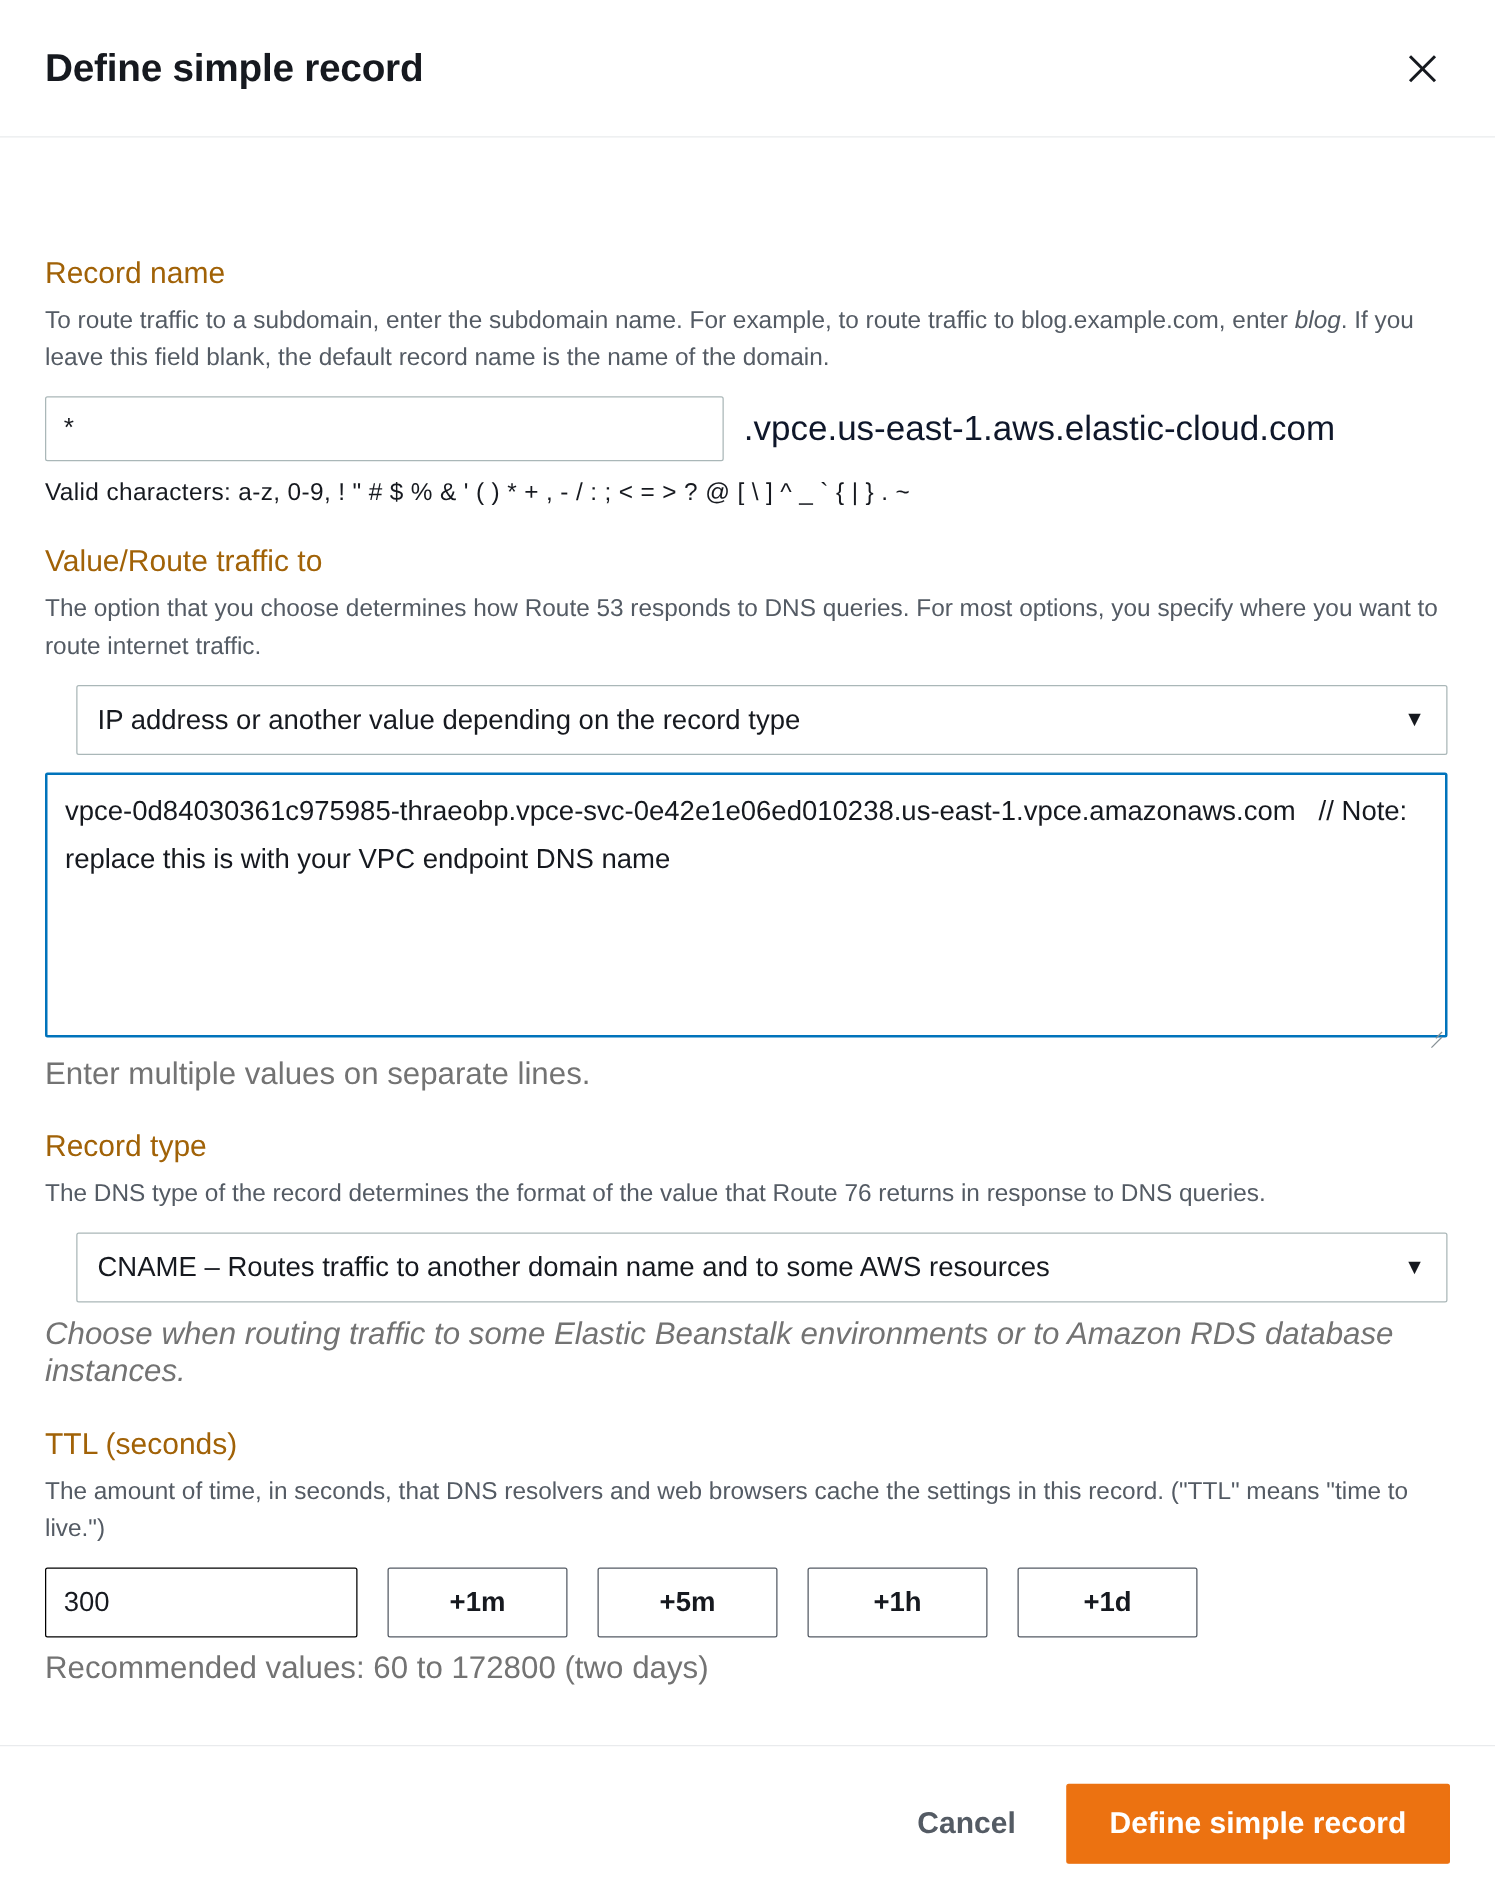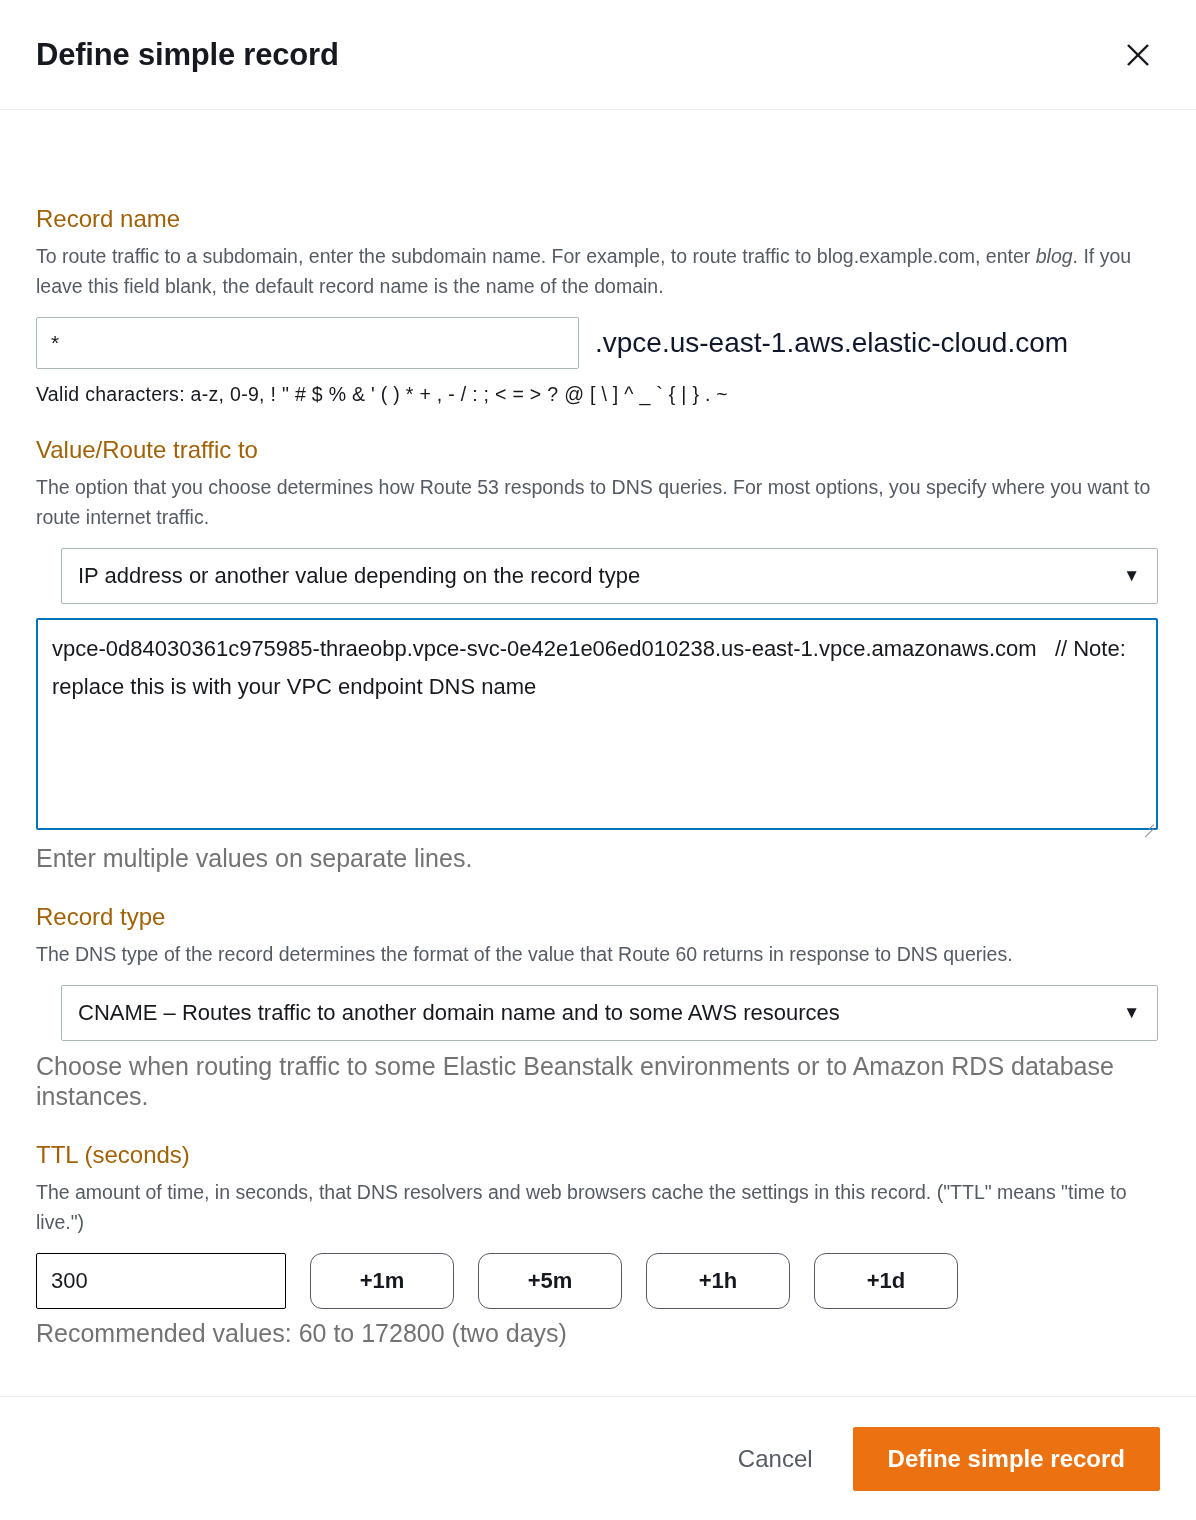--- a/index.html
+++ b/index.html
@@ -186,21 +186,21 @@
     font-size: 22px;
     font-family: "Liberation Sans", sans-serif;
     color: #16191f;
     outline: none;
     background: #fff;
   }
   .ttl-btn {
     width: 144px;
     height: 56px;
     border: 1px solid #545b64;
-    border-radius: 12px;
+    border-radius: 2px;
     background: #fff;
     font-size: 22px;
     font-weight: bold;
     color: #16191f;
     cursor: pointer;
     font-family: "Liberation Sans", sans-serif;
   }
 
   
   .modal-footer {
@@ -210,21 +210,21 @@
     display: flex;
     align-items: center;
     justify-content: flex-end;
     gap: 34px;
     padding: 0 36px;
   }
   .btn-cancel {
     background: none;
     border: none;
     font-size: 24px;
-    font-weight: normal;
+    font-weight: bold;
     color: #545b64;
     cursor: pointer;
     font-family: "Liberation Sans", sans-serif;
     padding: 10px 6px;
   }
   .btn-primary {
     background: #ec7211;
     border: 1px solid #ec7211;
     border-radius: 2px;
     color: #ffffff;
@@ -279,28 +279,28 @@
         <span class="ta-grip">
           <span style="width:12px; right:0; bottom:2px; transform:rotate(-45deg);"></span>
           <span style="width:7px; right:0; bottom:6px; transform:rotate(-45deg);"></span>
         </span>
       </div>
       <div class="hint">Enter multiple values on separate lines.</div>
     </div>
 
     <div class="section">
       <div class="field-label">Record type</div>
-      <div class="field-desc">The DNS type of the record determines the format of the value that Route 60 returns in response to DNS queries.</div>
+      <div class="field-desc">The DNS type of the record determines the format of the value that Route 76 returns in response to DNS queries.</div>
       <div class="select-wrap">
         <div class="select-box">
           <span>CNAME – Routes traffic to another domain name and to some AWS resources</span>
         </div>
         <span class="select-arrow">▼</span>
       </div>
-      <div class="hint" style="max-width:1125px; line-height:30px;">Choose when routing traffic to some Elastic Beanstalk environments or to Amazon RDS database instances.</div>
+      <div class="hint" style="max-width:1125px; line-height:30px;font-style:italic;">Choose when routing traffic to some Elastic Beanstalk environments or to Amazon RDS database instances.</div>
     </div>
 
     <div class="section">
       <div class="field-label">TTL (seconds)</div>
       <div class="field-desc">The amount of time, in seconds, that DNS resolvers and web browsers cache the settings in this record. ("TTL" means "time to live.")</div>
       <div class="ttl-row">
         <input class="ttl-input" type="text" value="300" style="">
         <button class="ttl-btn">+1m</button>
         <button class="ttl-btn">+5m</button>
         <button class="ttl-btn">+1h</button>

